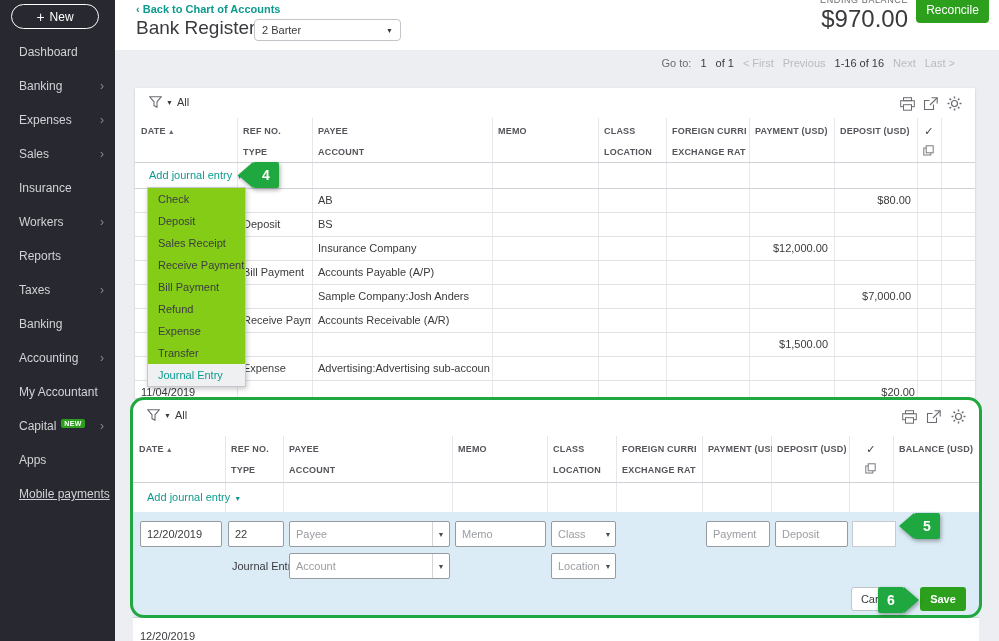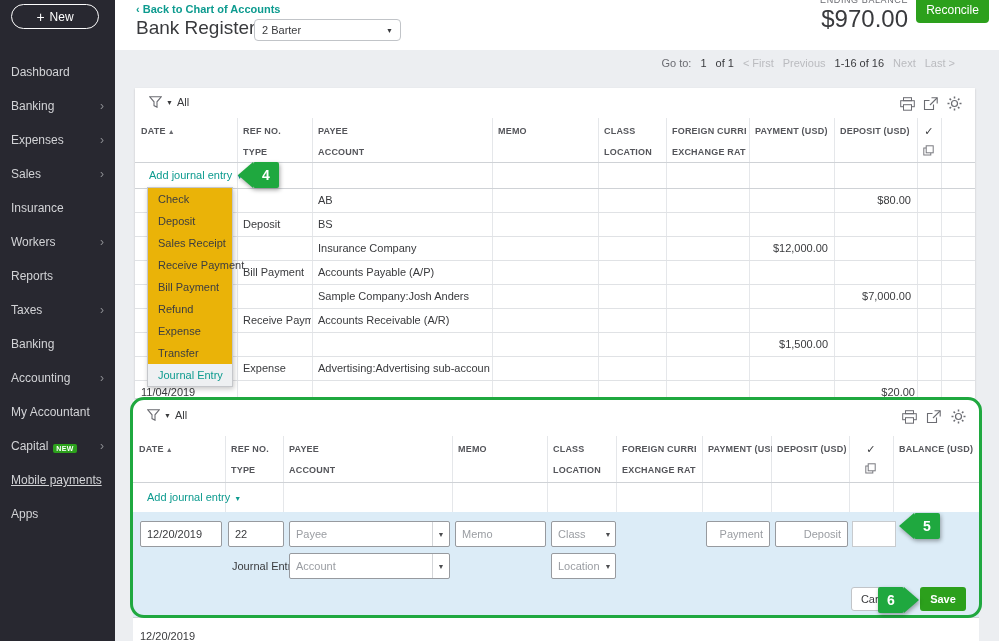--- a/index.html
+++ b/index.html
@@ -4,21 +4,21 @@
 <style>
   *{margin:0;padding:0;box-sizing:border-box}
   html,body{width:999px;height:641px;overflow:hidden;font-family:"Liberation Sans",sans-serif;background:#eceef1}
   .stage{position:relative;width:999px;height:641px;background:#eceef1;overflow:hidden}
 
   
   .sidebar{position:absolute;left:0;top:0;width:115px;height:641px;background:#282830;z-index:6}
   .new-btn{position:absolute;left:11px;top:4px;width:88px;height:25px;border:1px solid #fdfdfd;border-radius:13px;color:#fff;font-size:12px;display:flex;align-items:center;justify-content:center;gap:5px;cursor:pointer}
   .new-btn .plus{font-size:14px;line-height:1}
   .nav{position:absolute;top:45px;left:0;right:0}
-  .nav-item{height:34px;display:flex;align-items:flex-end;padding-left:11px;color:#d2d3d6;font-size:12px;position:relative;cursor:pointer;white-space:nowrap}
+  .nav-item{height:34px;display:flex;align-items:flex-start;padding-left:19px;color:#d2d3d6;font-size:12px;position:relative;cursor:pointer;white-space:nowrap}
   .nav-item .chev{position:absolute;right:11px;color:#8a8b90;font-size:12px}
   .badge{background:#2ca01c;color:#fff;font-size:7px;font-weight:bold;padding:1px 3px;border-radius:2px;margin-left:5px;letter-spacing:.3px}
   .u{text-decoration:underline}
 
   
   .topband{position:absolute;left:115px;top:0;width:884px;height:50px;background:#fff}
   .back-link{position:absolute;left:136px;top:3px;font-size:11px;font-weight:bold;color:#0d9b8f;cursor:pointer}
   .page-title{position:absolute;left:136px;top:17px;font-size:19px;color:#393a3d}
   .acct-select{position:absolute;left:254px;top:19px;width:147px;height:22px;background:#fff;border:1px solid #c1c4c8;border-radius:4px;display:flex;align-items:center;padding:0 7px;font-size:11px;color:#393a3d;cursor:pointer}
   .acct-select .sel-caret{margin-left:auto;font-size:7px;color:#393a3d}
@@ -42,30 +42,30 @@
   .hcell{position:absolute;font-size:9px;font-weight:bold;color:#54555a;letter-spacing:.2px;height:20px;line-height:20px;white-space:nowrap;overflow:hidden}
   .hcheck{font-size:11px;font-weight:normal;text-align:center;color:#393a3d}
   .sort{font-size:7px;color:#6b6c72;margin-left:2px}
   .addrow{position:absolute;font-size:11px;color:#0d9b8f;cursor:pointer;white-space:nowrap}
   .addrow .fcaret{color:#0d9b8f;margin-left:4px}
   .line{position:absolute;left:0;width:100%;height:24px;cursor:pointer}
   .cell{position:absolute;font-size:11px;color:#393a3d;white-space:nowrap;overflow:hidden;height:24px;line-height:24px}
   .r{text-align:right;padding-right:6px}
 
   
-  .menu{position:absolute;left:147px;top:187px;width:86px;background:#eab308;border:1px solid #c5c7cb;box-shadow:1px 2px 5px rgba(0,0,0,.22);z-index:20}
+  .menu{position:absolute;left:147px;top:187px;width:99px;background:#84cc16;border:1px solid #c5c7cb;box-shadow:1px 2px 5px rgba(0,0,0,.22);z-index:20}
   .menu-item{height:22px;line-height:22px;padding-left:10px;font-size:11px;color:#3c3d40;cursor:pointer;white-space:nowrap}
   .menu-item.sel{color:#0d9b8f;background:#eef0f2}
 
   
   .inset{position:absolute;left:133px;top:400px;width:846px;height:241px;background:#fff;z-index:25;overflow:hidden}
   .blue{position:absolute;left:0;top:112px;width:846px;height:105px;background:#dcecf7}
   .tin{position:absolute;height:26px;border:1px solid #979a9f;border-radius:2px;background:#fff;font-size:11px;padding:0 6px;color:#393a3d;font-family:inherit}
   .tin::placeholder{color:#9a9da2}
-  .tin.num{text-align:right}
+  .tin.num{}
   .combo{position:absolute;height:26px;background:#fff;border:1px solid #979a9f;border-radius:2px;display:flex;align-items:center;padding:0 0 0 6px;font-size:11px;cursor:pointer}
   .combo .ph{color:#9a9da2}
   .combo .cbox{margin-left:auto;width:17px;align-self:stretch;display:flex;align-items:center;justify-content:center;border-left:1px solid #d3d5d8;font-size:7px;color:#4c4d50}
   .typelabel{position:absolute;font-size:11px;color:#393a3d;line-height:26px;white-space:nowrap}
   .ckcell{position:absolute;background:#fff;border:1px solid #c8cbce}
   .btn{position:absolute;height:24px;border-radius:3px;font-size:11px;display:flex;align-items:center;justify-content:center;cursor:pointer}
   .btn.cancel{background:#fff;border:1px solid #c1c4c8;color:#393a3d}
   .btn.save{background:#2ca01c;color:#fff;font-weight:bold}
 
   
@@ -124,24 +124,24 @@
         </div>
       <div class="nav-item">
           <span>My Accountant</span>
         </div>
       <div class="nav-item">
           <span>Capital</span>
           <span class="badge">NEW</span>
           <span class="chev">›</span>
         </div>
       <div class="nav-item">
+          <span>Apps</span>
+        </div>
+      <div class="nav-item">
           <span class="u">Mobile payments</span>
-        </div>
-      <div class="nav-item">
-          <span>Apps</span>
         </div>
     </nav>
   </aside>
 
   <div class="topband"></div>
   <div class="back-link"><span>‹</span> <span>Back to Chart of Accounts</span></div>
   <div class="page-title">Bank Register</div>
   <div class="acct-select">
     <span>2 Barter</span>
     <span class="sel-caret">▼</span>

